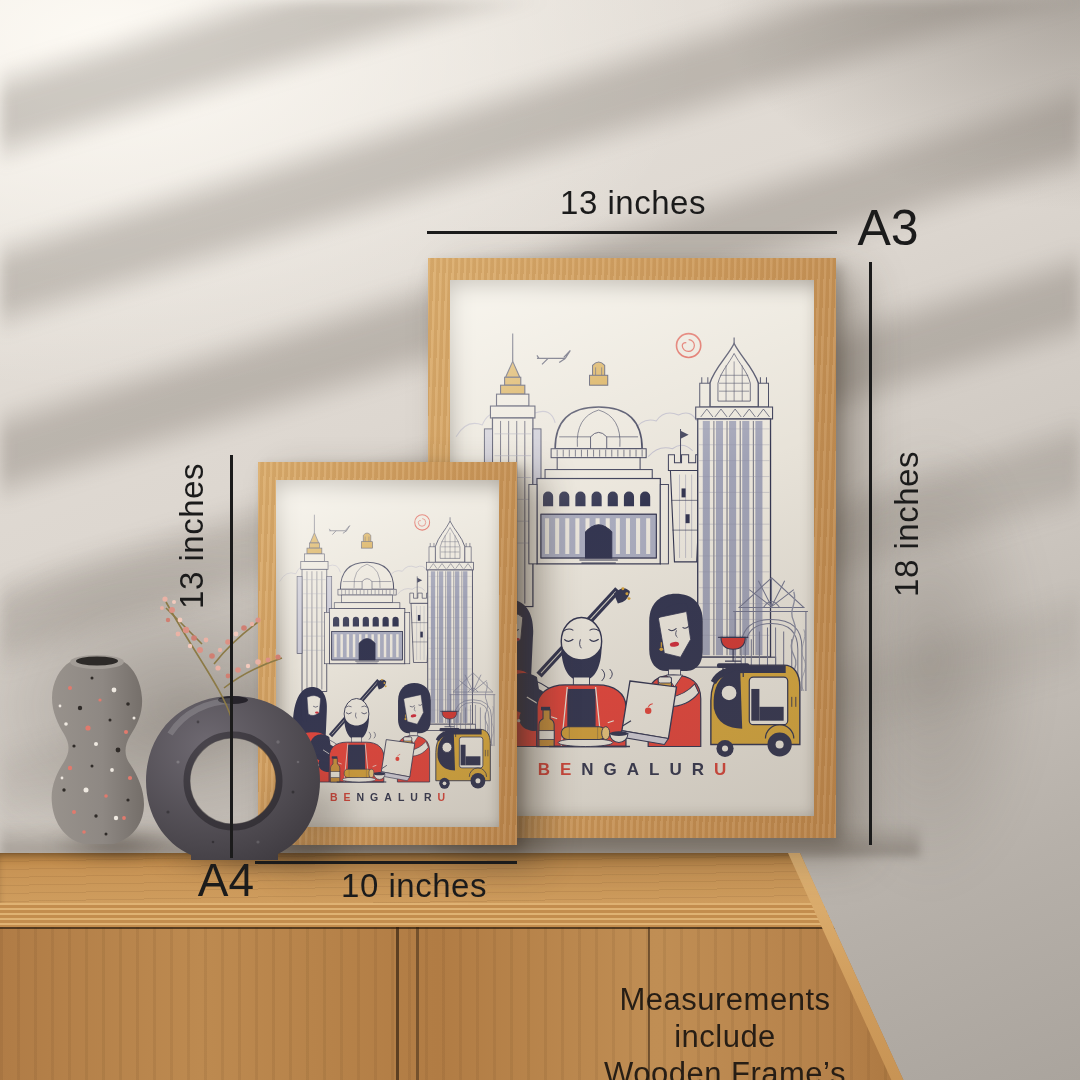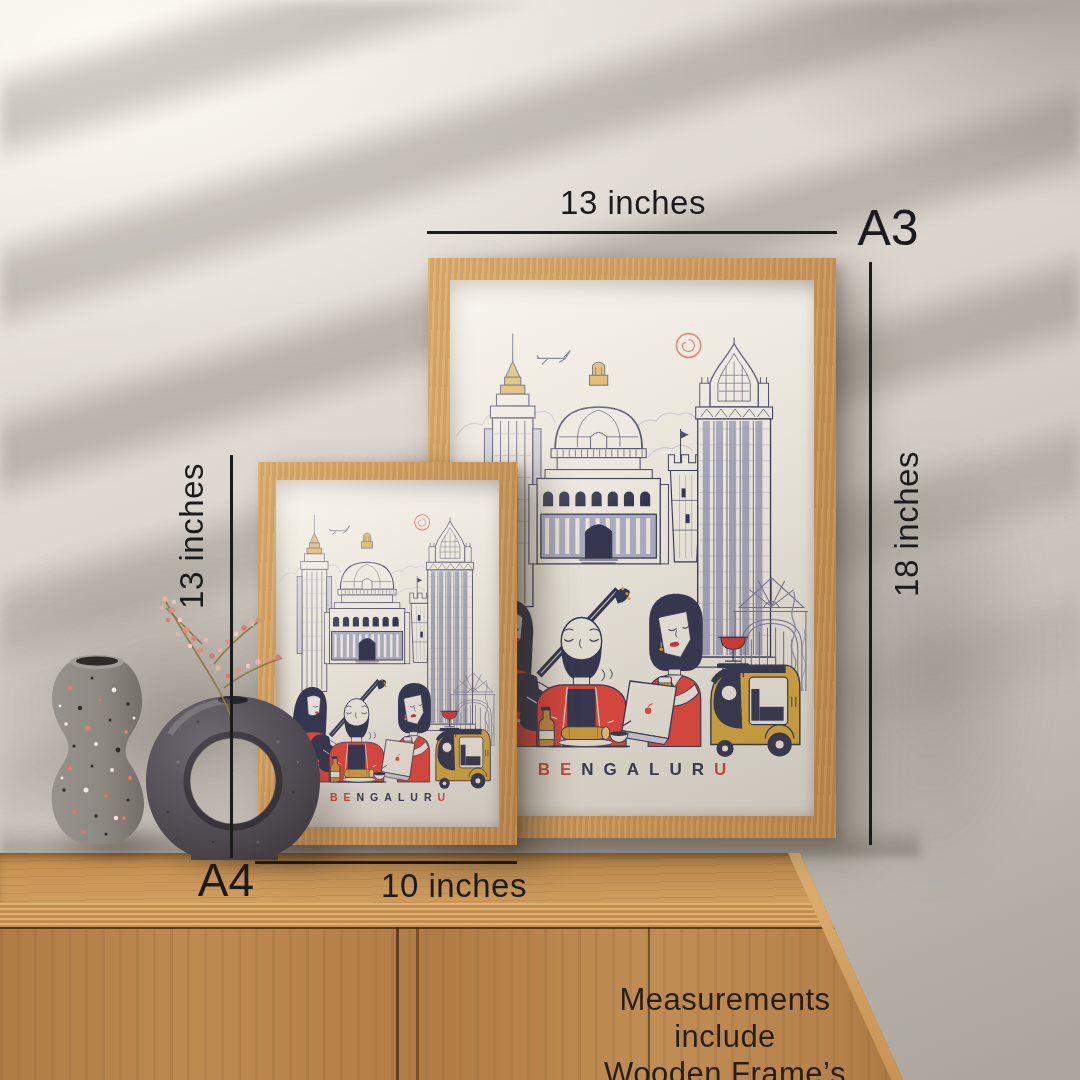--- a/index.html
+++ b/index.html
@@ -428,15 +428,15 @@
     </svg>
 
   <div class="ann-line" style="left:427px;top:231px;width:410px;height:3px;"></div>
   <div class="ann lbl hlabel" style="left:633px;top:203px;">13 inches</div>
   <div class="ann lbl-big hlabel" style="left:888px;top:228px;">A3</div>
   <div class="ann-line" style="left:869px;top:262px;width:3px;height:583px;"></div>
   <div class="ann lbl vlabel" style="left:907px;top:524px;">18 inches</div>
   <div class="ann-line" style="left:230px;top:455px;width:3px;height:403px;"></div>
   <div class="ann lbl vlabel" style="left:192px;top:536px;">13 inches</div>
   <div class="ann-line" style="left:255px;top:861px;width:262px;height:3px;"></div>
-  <div class="ann lbl hlabel" style="left:414px;top:886px;margin-left:40px;">10 inches</div>
+  <div class="ann lbl hlabel" style="left:414px;top:886px;">10 inches</div>
   <div class="ann hlabel" style="left:226px;top:880px;font-size:46px;font-weight:500;">A4</div>
 </div>
 
 </body></html>

